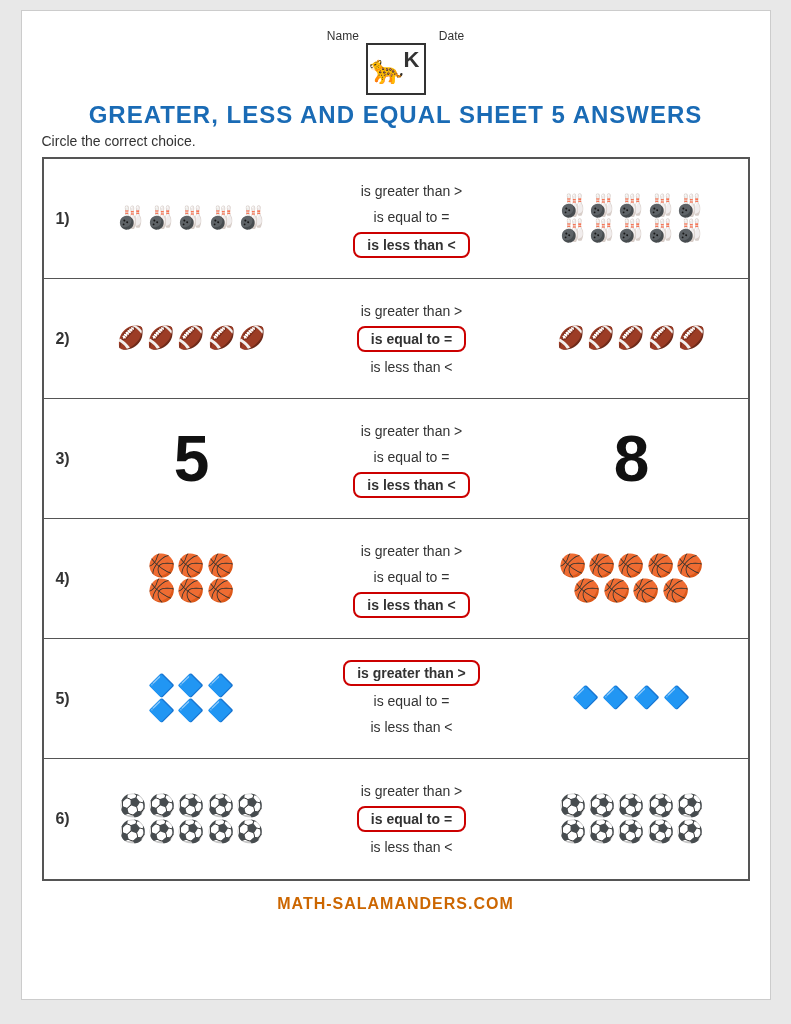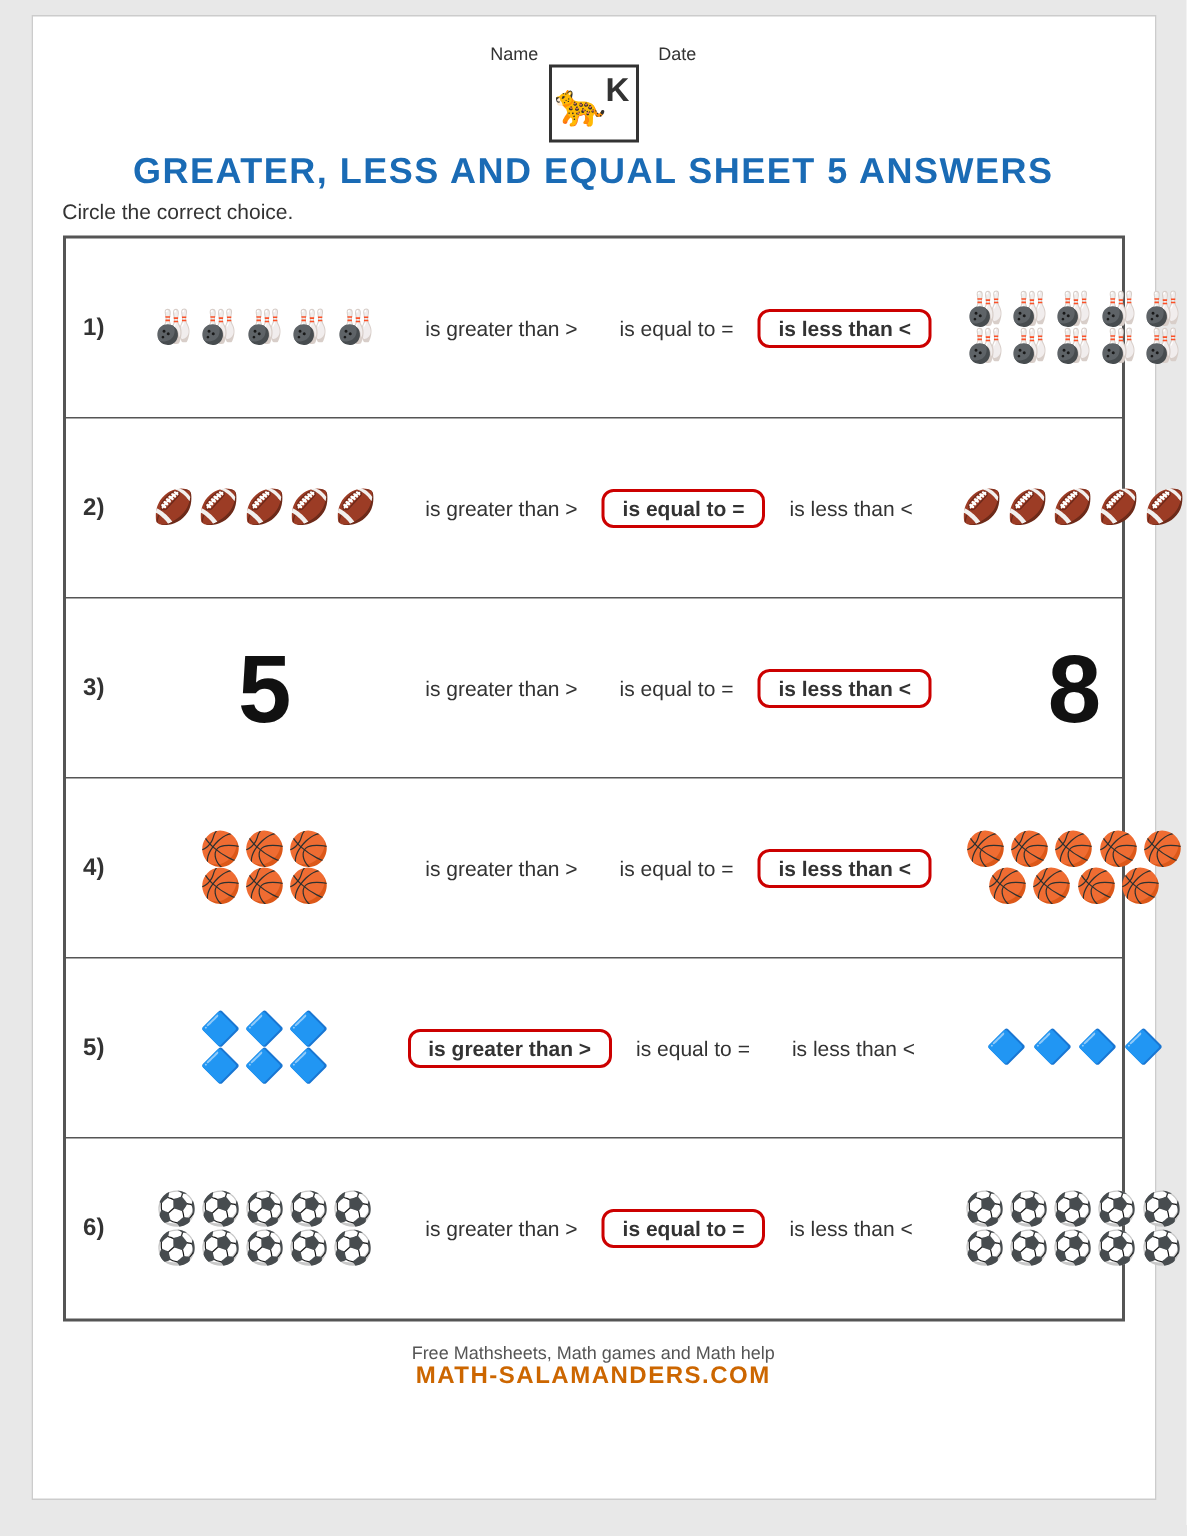--- a/index.html
+++ b/index.html
@@ -100,21 +100,21 @@
       flex-wrap: wrap;
       align-items: center;
       justify-content: center;
       padding: 4px;
       min-width: 190px;
       max-width: 220px;
     }
     .middle {
       flex: 0 0 220px;
       display: flex;
-      flex-direction: row;
+      flex-direction: column;
       align-items: center;
       justify-content: center;
       gap: 4px;
       padding: 4px 0;
     }
     .right-items {
       flex: 1;
       display: flex;
       flex-wrap: wrap;
       align-items: center;
@@ -308,16 +308,15 @@
         <div class="right-items">
           <div class="items-grid" style="flex-direction:column;align-items:center;">
       <div><span class="item">⚽</span><span class="item">⚽</span><span class="item">⚽</span><span class="item">⚽</span><span class="item">⚽</span></div>
             <div><span class="item">⚽</span><span class="item">⚽</span><span class="item">⚽</span><span class="item">⚽</span><span class="item">⚽</span></div>
     </div>
         </div>
       </div>
     </div>
 
   <div class="footer">
-    <div>Free Mathsheets, Math games and Math help</div>
     <div class="footer-logo">MATH-SALAMANDERS.COM</div>
   </div>
 </div>
 
 </body></html>

